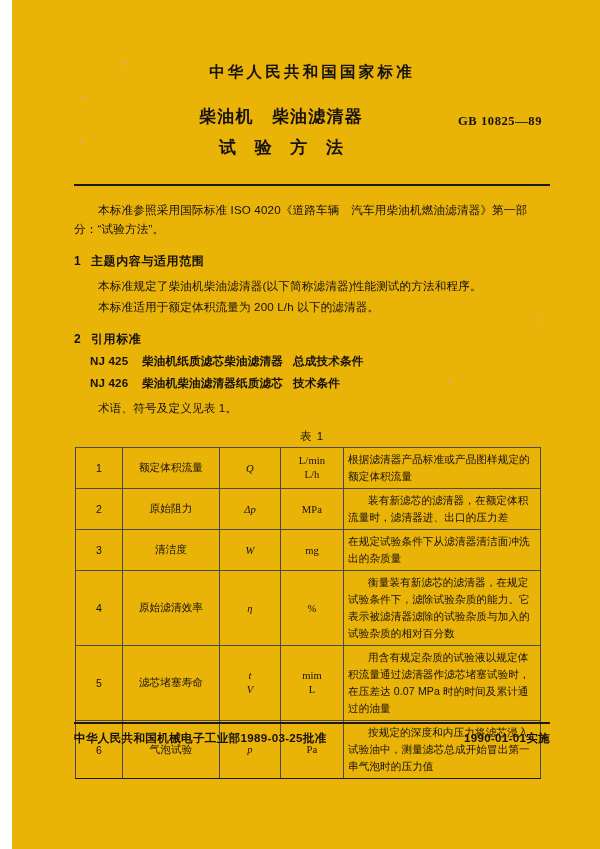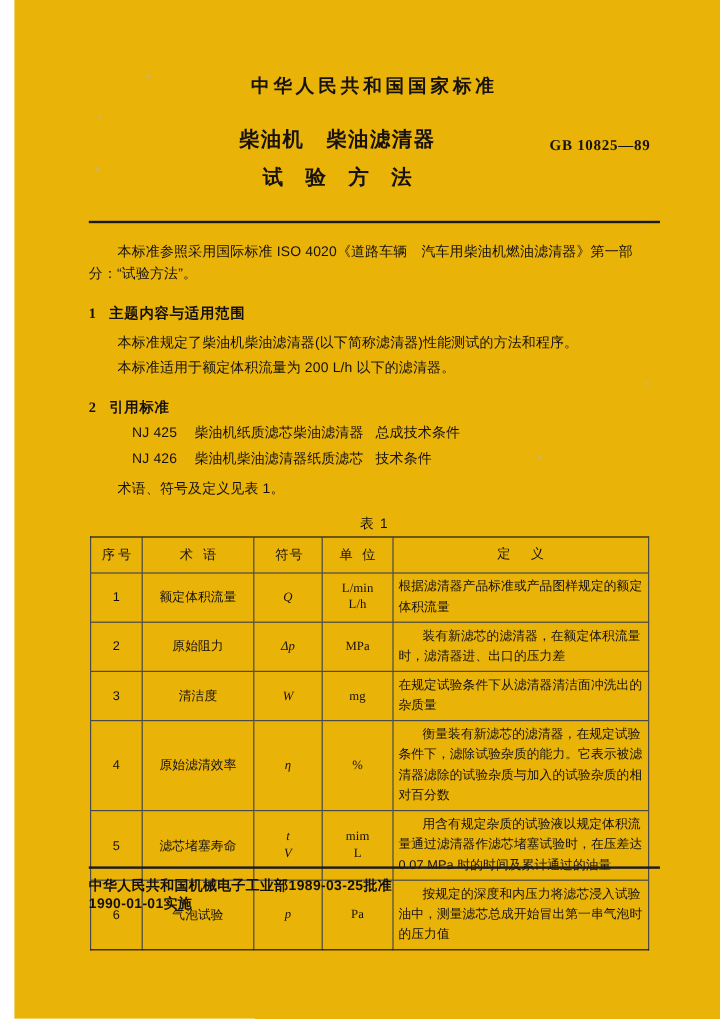--- a/index.html
+++ b/index.html
@@ -93,39 +93,40 @@
     font-size: 11.6px;
     line-height: 19px;
     color: #14100e;
     letter-spacing: 0.15px;
   }
   .intro {
     margin-top: 14px;
     text-indent: 24px;
   }
   .sec-head {
-    font-family: Liberation Serif, serif;
+    font-family: Liberation Sans, sans-serif;
     font-weight: bold;
     font-size: 12px;
     letter-spacing: 0.6px;
     color: #14100e;
     margin-top: 15px;
   }
   .sec-head .num {
     display: inline-block;
     width: 17px;
     font-weight: bold;
   }
   .indent1 {
     margin-left: 24px;
     margin-top: 6px;
   }
   .indent2 {
-    margin-left: 36px;
+    margin-left: 16px;
     margin-top: 6px;
+    font-weight: bold;
   }
   .ref-line { margin-top: 3px; }
   .ref-line .code {
     display: inline-block;
     min-width: 52px;
   }
   .ref-line .gap { display: inline-block; width: 10px; }
 
   
   .table-caption {
@@ -189,21 +190,20 @@
   .footer-row {
     display: flex;
     justify-content: space-between;
     align-items: baseline;
     margin-top: 7px;
     font-family: "Liberation Sans", "DejaVu Sans", sans-serif;
     font-weight: bold;
     font-size: 11.6px;
     letter-spacing: 0.3px;
     color: #14100e;
-    flex-direction: column;
   }
   .speck {
     position: absolute;
     background: #b9b5ad;
     border-radius: 50%;
     opacity: .55;
   }
 </style>
 </head>
 <body>
@@ -248,27 +248,20 @@
     <div class="para indent2 ref-line">
       <span class="code">NJ 426</span><span>柴油机柴油滤清器纸质滤芯</span><span class="gap"></span><span>技术条件</span>
     </div>
 
     <div class="para indent1">术语、符号及定义见表 1。</div>
 
     <div class="table-caption">表 1</div>
 
     <table class="spec">
       <tbody>
-        <tr class="head">
-          <td class="c-no">序号</td>
-          <td class="c-term">术 语</td>
-          <td class="c-sym" style="font-style:normal;letter-spacing:1px;">符号</td>
-          <td class="c-unit">单 位</td>
-          <td class="c-def" style="text-align:center;letter-spacing:3px;">定　义</td>
-        </tr>
 
         <tr>
           <td class="c-no">1</td>
           <td class="c-term">额定体积流量</td>
           <td class="c-sym">Q</td>
           <td class="c-unit">
             <div class="stack">L/min</div>
             <div class="stack">L/h</div>
           </td>
           <td class="c-def">根据滤清器产品标准或产品图样规定的额定体积流量</td>

